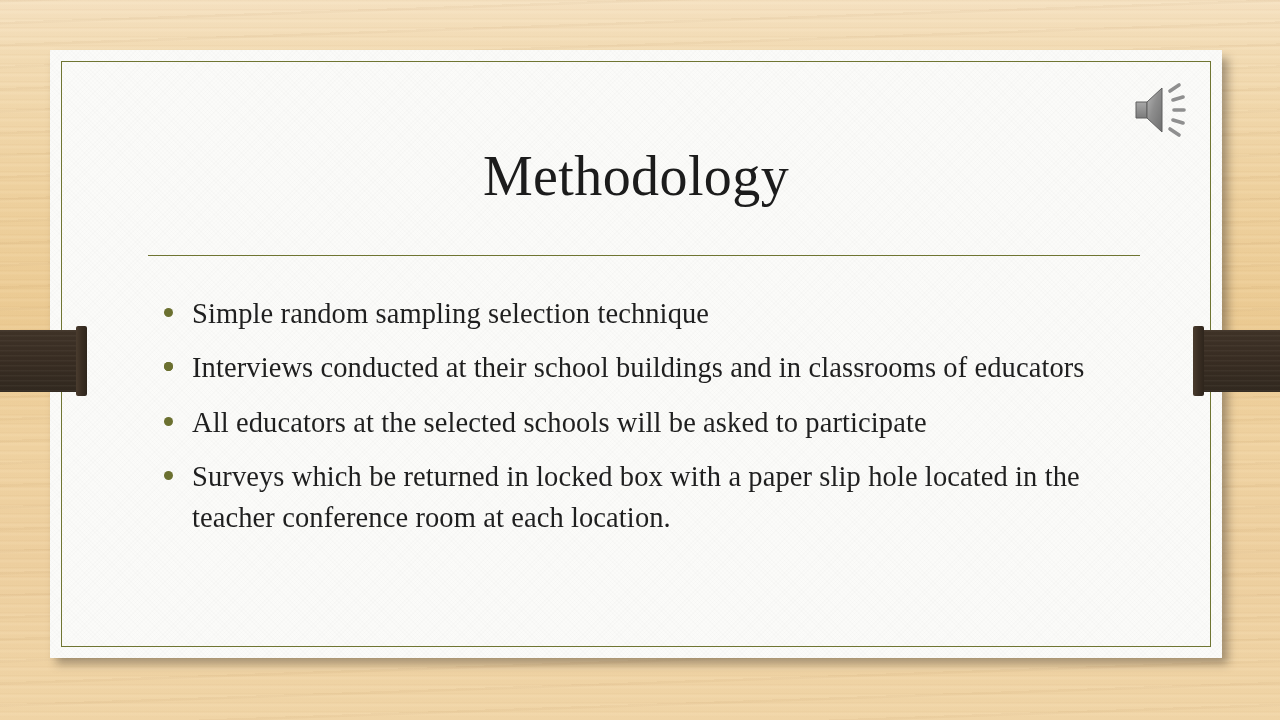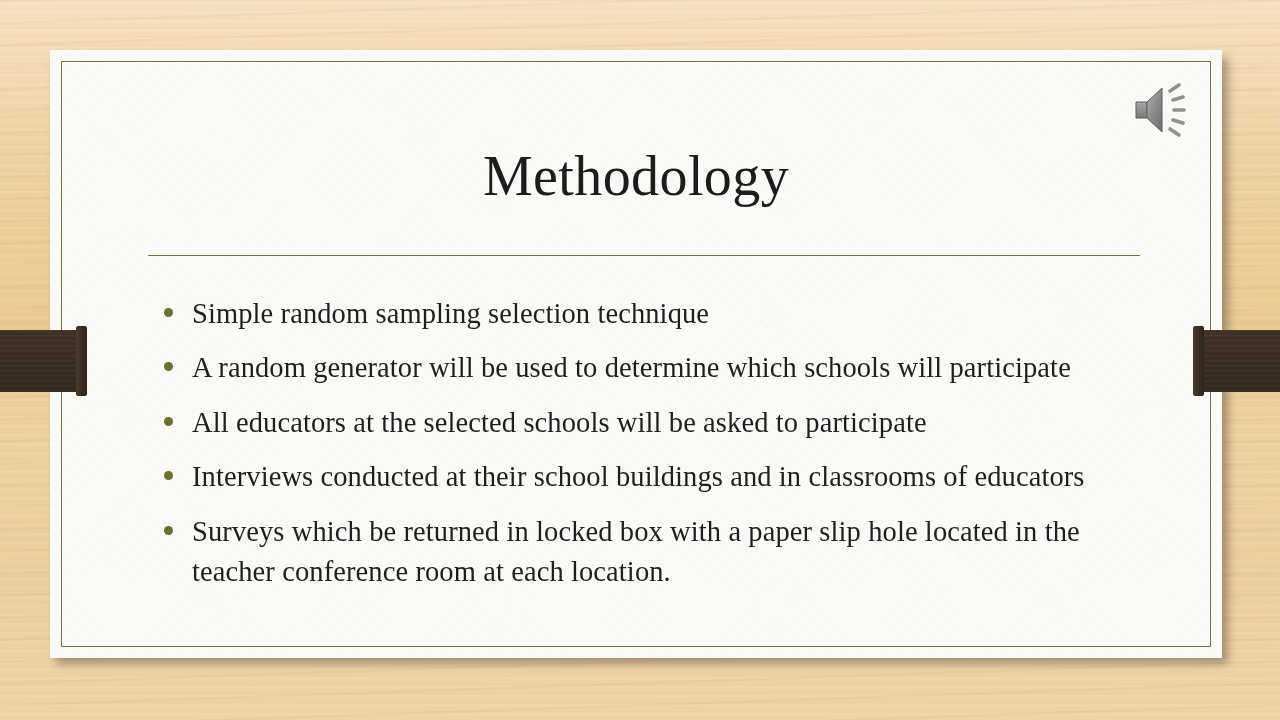--- a/index.html
+++ b/index.html
@@ -256,29 +256,28 @@
 
     <div id="title-divider"></div>
 
     <ul id="bullet-list">
       <li class="bullet-item">
         <span class="bullet-dot"></span>
         <span>Simple random sampling selection technique</span>
       </li>
       <li class="bullet-item">
         <span class="bullet-dot"></span>
-        <span>A random generator will be used to determine which schools will participate</span>
+      </li>
+      <li class="bullet-item">
+        <span class="bullet-dot"></span>
+        <span>Interviews conducted at their school buildings and in classrooms of educators</span>
       </li>
       <li class="bullet-item">
         <span class="bullet-dot"></span>
         <span>All educators at the selected schools will be asked to participate</span>
-      </li>
-      <li class="bullet-item">
-        <span class="bullet-dot"></span>
-        <span>Interviews conducted at their school buildings and in classrooms of educators</span>
       </li>
       <li class="bullet-item">
         <span class="bullet-dot"></span>
         <span>Surveys which be returned in locked box with a paper slip hole located in the teacher conference room at each location.</span>
       </li>
     </ul>
 
   </div>
 
   <div class="ribbon-cap" id="ribbon-cap-left"></div>

